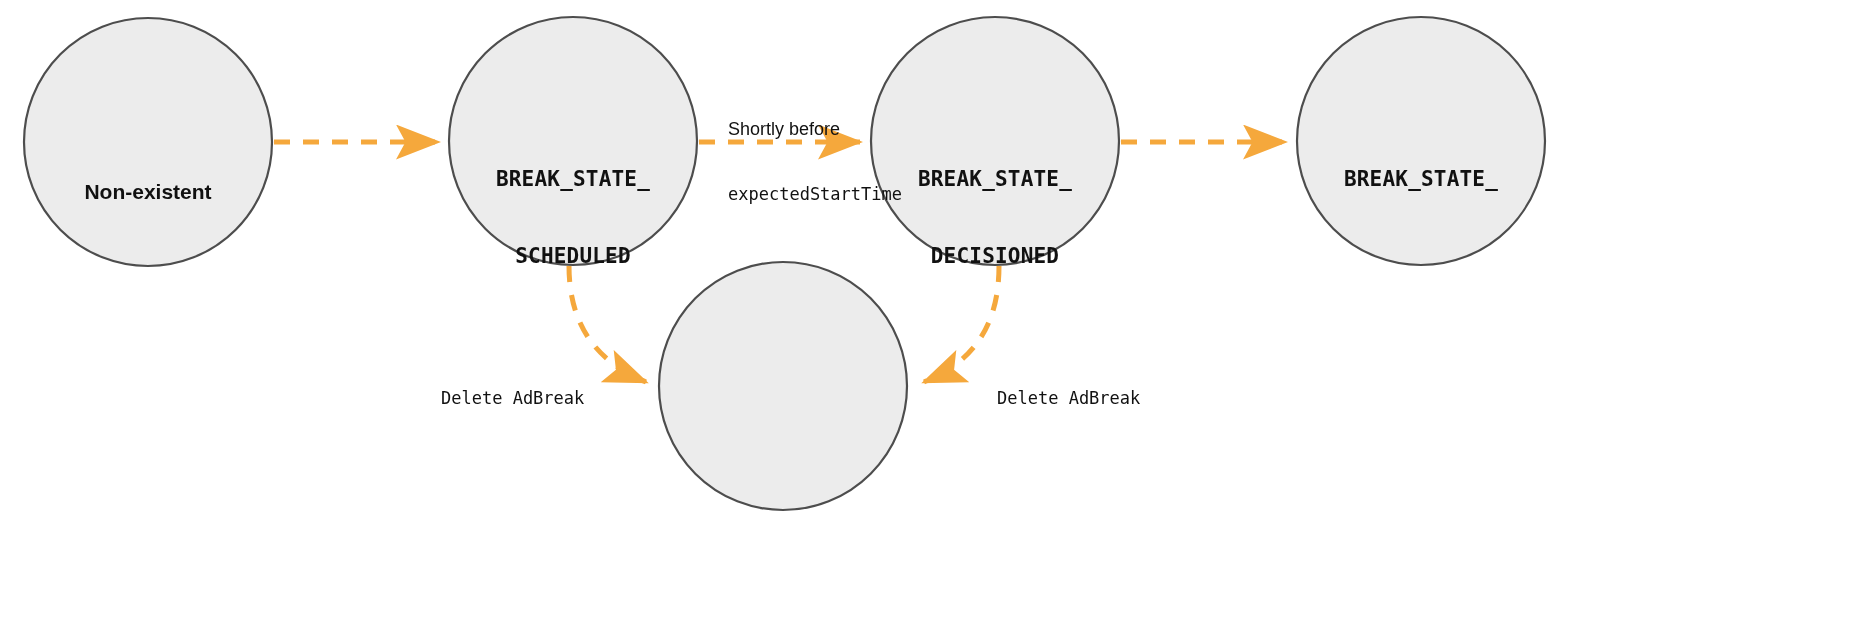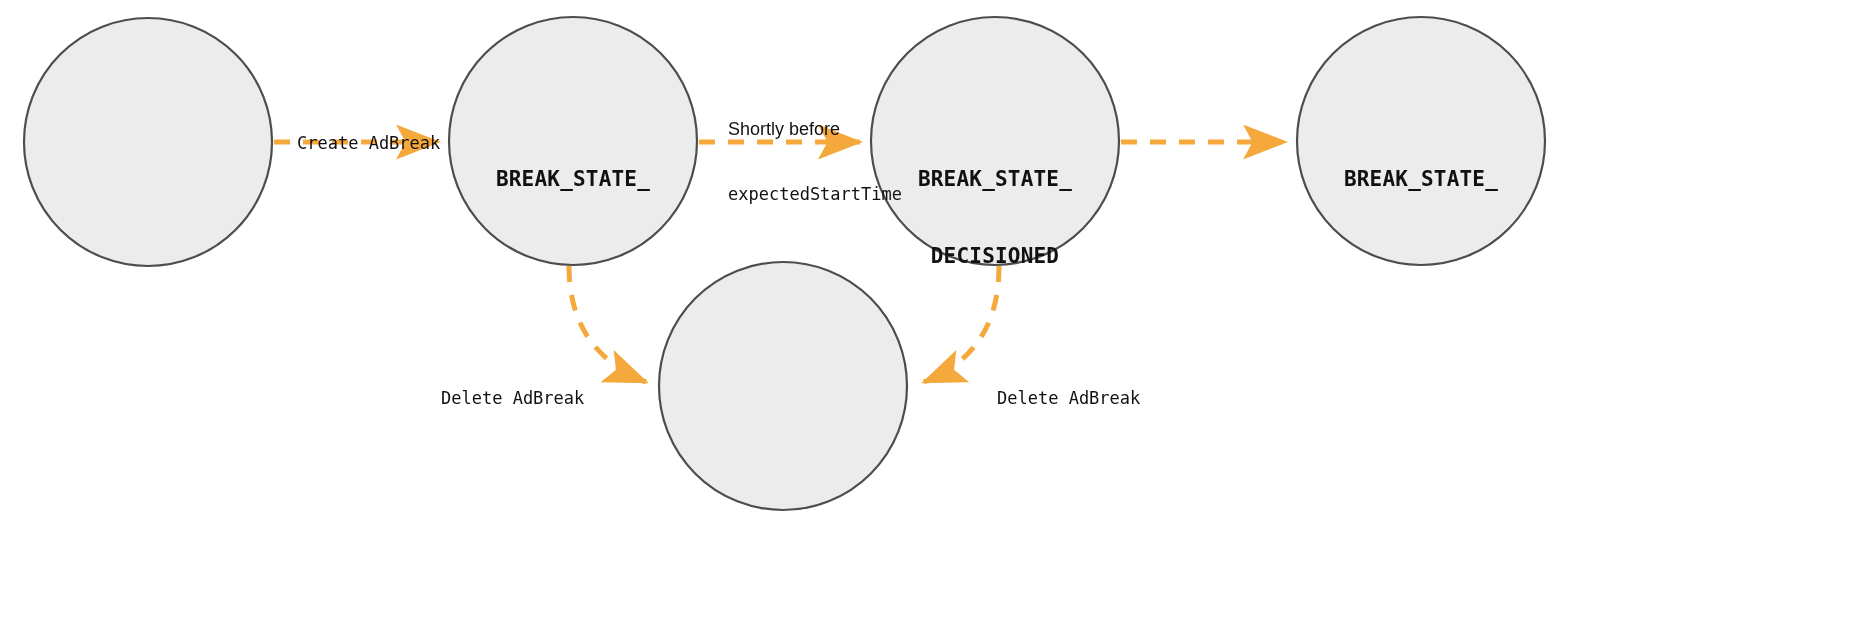--- a/index.html
+++ b/index.html
@@ -101,38 +101,39 @@
 
     <path class="edge-path" d="M699,142 L860,142" marker-end="url(#arrowhead)"></path>
 
     <path class="edge-path" d="M1121,142 L1285,142" marker-end="url(#arrowhead)"></path>
 
     <path class="edge-path" d="M569,266 C569,320 592,360 646,382" marker-end="url(#arrowhead)"></path>
 
     <path class="edge-path" d="M999,266 C999,320 978,360 924,382" marker-end="url(#arrowhead)"></path>
   </svg>
 
+  <div class="node-label sans" style="left:24px; top:128px; width:248px;">
+    <div>Non-existent</div>
+  </div>
 
   <div class="node-label mono" style="left:449px; top:116px; width:248px;">
     <div>BREAK_STATE_</div>
+    <div>SCHEDULED</div>
   </div>
 
   <div class="node-label mono" style="left:871px; top:116px; width:248px;">
     <div>BREAK_STATE_</div>
     <div>DECISIONED</div>
   </div>
 
   <div class="node-label mono" style="left:1297px; top:116px; width:248px;">
     <div>BREAK_STATE_</div>
   </div>
 
 
-  <div class="edge-label mono" style="left:297px; top:88px;">
-    <div>Create AdBreak</div>
-  </div>
 
   <div class="edge-label mixed" style="left:728px; top:76px;">
     <div class="prose">Shortly before</div>
     <div class="code">expectedStartTime</div>
   </div>
 
 
   <div class="edge-label mono" style="left:441px; top:343px;">
     <div>Delete AdBreak</div>
   </div>

